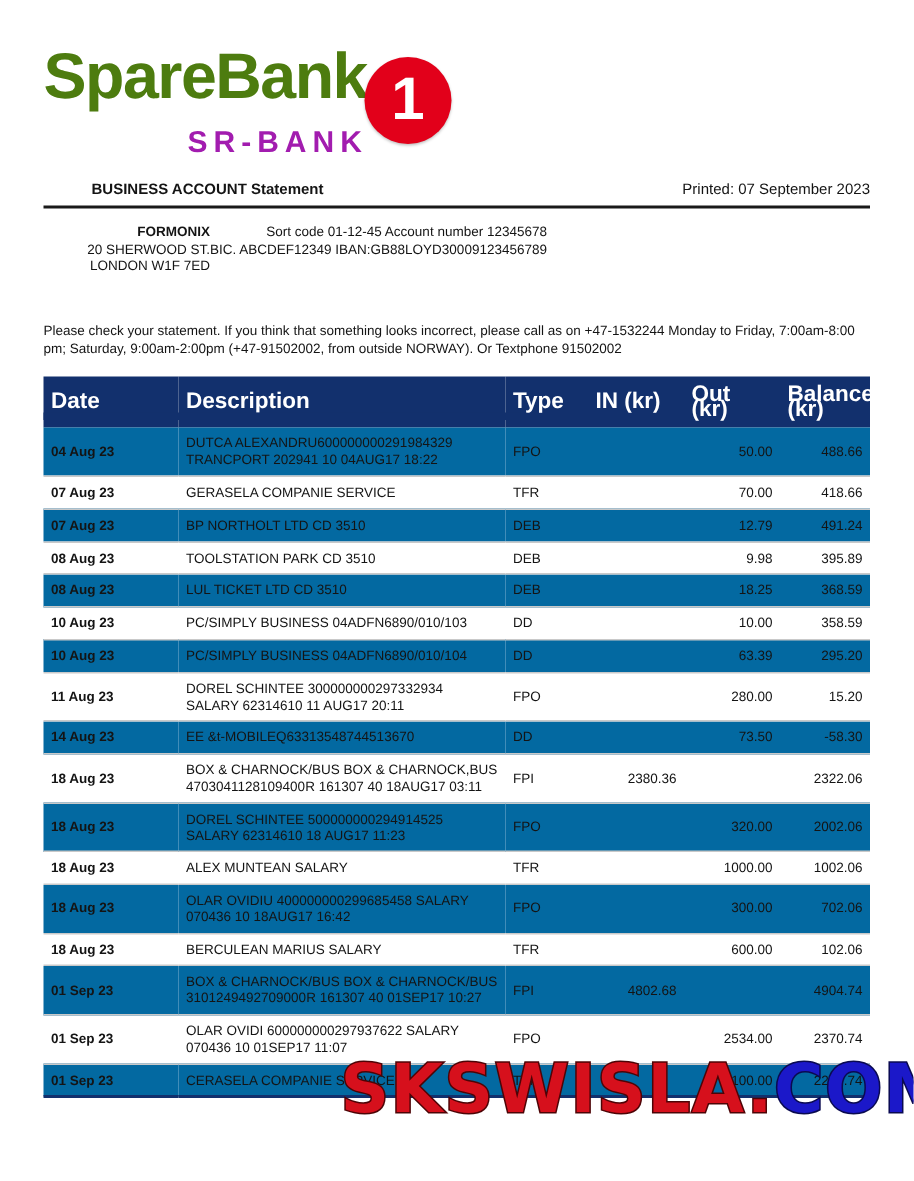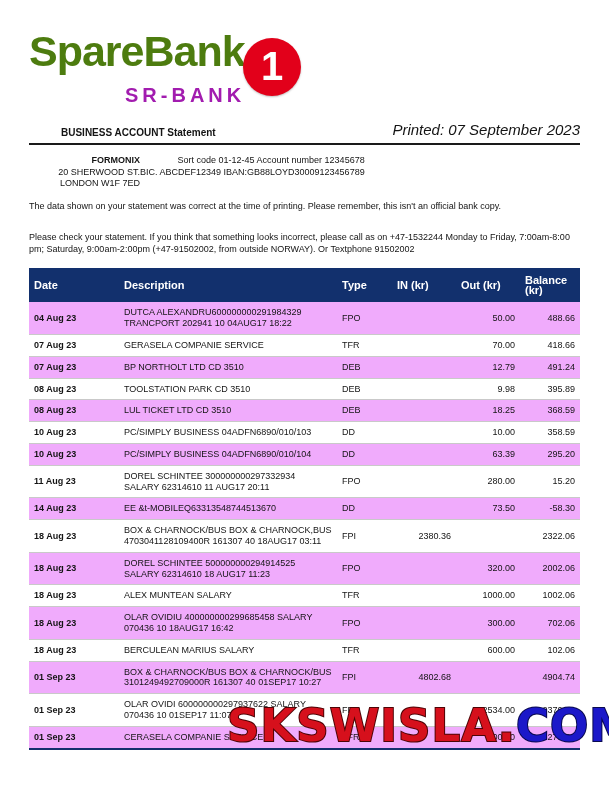--- a/index.html
+++ b/index.html
@@ -23,42 +23,42 @@
   }
   .badge span{color:#fff;font-size:40px;font-weight:bold;line-height:1;transform:translateY(-1px);}
   .subbrand{
     position:absolute;left:96px;top:52px;
     font-size:20px;font-weight:bold;letter-spacing:4px;color:#a21caf;
   }
 
   
   .title-row{display:flex;justify-content:space-between;align-items:flex-end;margin-top:13px;}
   .doc-title{font-size:10px;font-weight:bold;padding-left:32px;}
-  .printed{font-size:15px;font-style:italic;}
+  .printed{font-size:10px;}
   .rule{border-top:2.5px solid #1a1a1a;margin-top:5px;}
   .account-row{display:flex;margin-top:10px;font-size:9px;line-height:1.3;text-align:right;}
   .addr{width:111px;}
   .addr-name{font-weight:bold;}
   .notice{font-size:9px;line-height:1.35;margin:10px 0 0 0;}
-  .notice2{margin-top:19px;max-width:560px;}
+  .notice2{margin-top:30px;max-width:560px;}
 
   
   .table-wrap{position:relative;margin-top:13px;}
   table{width:551px;border-collapse:collapse;table-layout:fixed;border-bottom:2px solid #12306d;}
   thead th{
-    background:#12306d;color:#ffffff;font-size:11px;font-weight:bold;
+    background:#12306d;color:#ffffff;font-size:15px;font-weight:bold;
     text-align:left;padding:7px 5px;line-height:10px;
   }
   thead th.num{text-align:left;}
   tbody td{
     font-size:9px;padding:5px;line-height:1.2;vertical-align:middle;
     border-top:1px solid #c9c9c9;word-wrap:break-word;
   }
   tbody tr:first-child td{border-top:none;}
-  tr.pink{background:#f0abfc;margin-left:26px;}
+  tr.pink{background:#0369a1;margin-left:26px;}
   td.date{font-weight:bold;}
   td.num{text-align:right;}
   .header-tab{position:absolute;left:0;top:24px;width:318px;height:5px;background:#12306d;}
 
   
   .watermark{
     position:absolute;left:227px;top:699px;z-index:5;white-space:nowrap;
     font-family:"DejaVu Sans", sans-serif;font-size:45px;font-weight:bold;letter-spacing:1px;
   }
   .wm-red{color:#d6101c;-webkit-text-stroke:2px #4d0406;paint-order:stroke fill;}
@@ -88,21 +88,20 @@
       <div class="addr-name">FORMONIX</div>
       <div>20 SHERWOOD ST.</div>
       <div>LONDON W1F 7ED</div>
     </div>
     <div class="acct">
       <div>Sort code 01-12-45  Account number 12345678</div>
       <div>BIC. ABCDEF12349   IBAN:GB88LOYD30009123456789</div>
     </div>
   </div>
 
-  <p class="notice">The data shown on your statement was correct at the time of printing. Please remember, this isn't an official bank copy.</p>
   <p class="notice notice2">Please check your statement. If you think that something looks incorrect, please call as on +47-1532244 Monday to Friday, 7:00am-8:00 pm; Saturday, 9:00am-2:00pm (+47-91502002, from outside NORWAY). Or Textphone 91502002</p>
 
   <div class="table-wrap">
     <table>
       <colgroup>
         <col style="width:90px">
           <col style="width:218px">
           <col style="width:55px">
         <col style="width:64px">
           <col style="width:64px">

